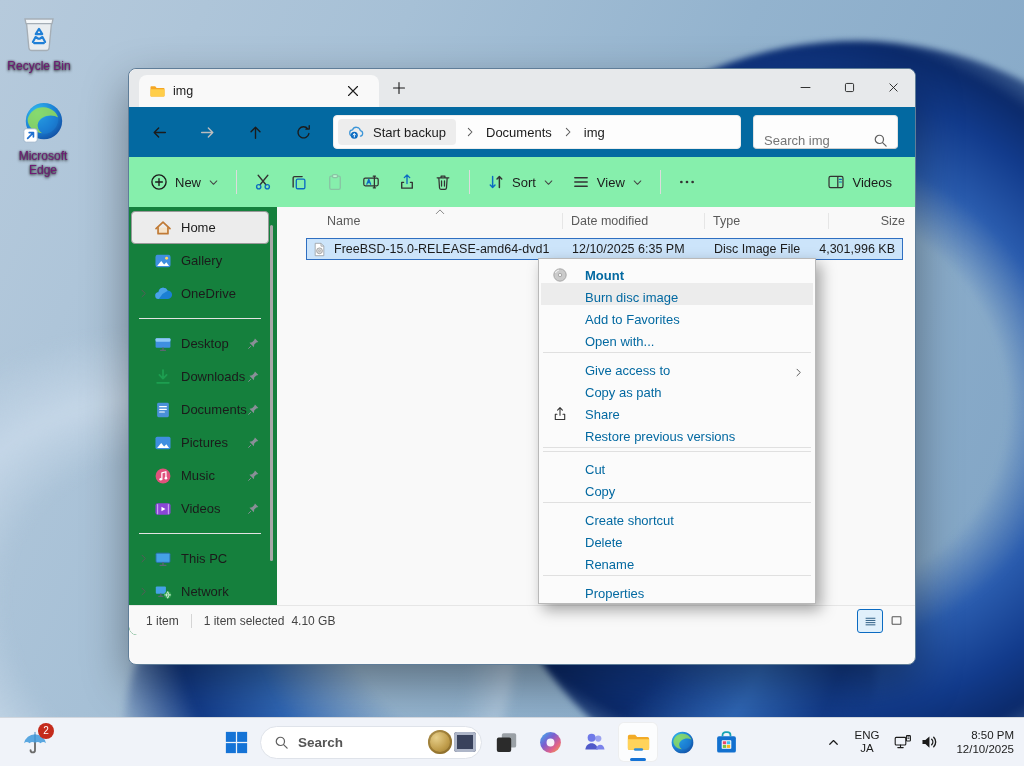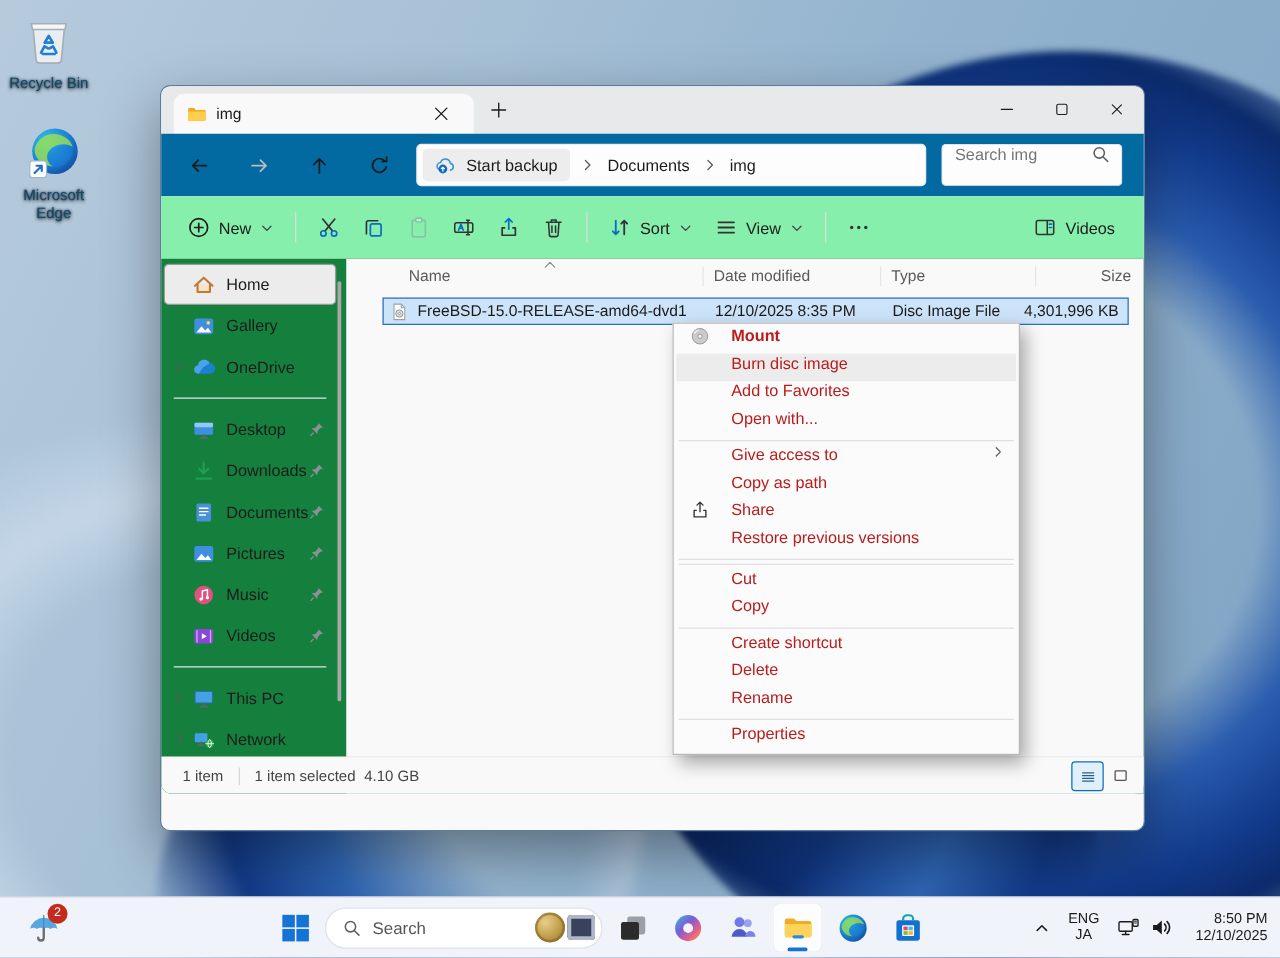--- a/index.html
+++ b/index.html
@@ -15,21 +15,21 @@
     background:linear-gradient(115deg,#b6cadc 0%,#a6c0d6 30%,#93b3ce 55%,#7fa3c4 100%);}
   .bloom{position:absolute;border-radius:50%;}
   .bloom1{left:470px;top:40px;width:760px;height:780px;transform:rotate(18deg);filter:blur(3px);
     background:radial-gradient(ellipse at 42% 48%, rgba(18,60,140,0) 34%, #2a5cae 44%, #123b8c 55%, #0b2a6b 63%, rgba(11,42,107,0) 74%);}
   .bloom2{left:120px;top:420px;width:760px;height:560px;transform:rotate(-12deg);filter:blur(4px);
     background:radial-gradient(ellipse at 55% 30%, rgba(20,70,150,0) 30%, #2f66b4 45%, #123a88 58%, rgba(18,58,136,0) 72%);}
   .bloom3{left:-180px;top:300px;width:700px;height:620px;transform:rotate(20deg);filter:blur(6px);
     background:radial-gradient(ellipse at 60% 50%, rgba(200,218,234,0) 40%, #c4d6e7 52%, rgba(196,214,231,0) 66%);}
 
   
-  .desk-icon{position:absolute;width:70px;text-align:center;color:#0c4a6e;font-size:12px;line-height:14px;
+  .desk-icon{position:absolute;width:70px;text-align:center;color:#701a75;font-size:12px;line-height:14px;
     text-shadow:0 1px 3px rgba(0,0,0,.85),0 0 2px rgba(0,0,0,.6);}
   .desk-icon .glyph{width:46px;height:46px;margin:0 auto 3px;}
 
   
   #window{position:absolute;left:128px;top:68px;width:786px;height:595px;background:#f9f9f9;
     border:1px solid #5f7d98;border-radius:8px;box-shadow:0 18px 45px rgba(0,0,0,.38);overflow:visible;}
   #tabstrip{position:absolute;left:0;top:0;right:0;height:38px;background:#e7e9eb;border-radius:8px 8px 0 0;}
   #tab{position:absolute;left:10px;top:6px;width:240px;height:32px;background:#f9f9f9;border-radius:8px 8px 0 0;
     display:flex;align-items:center;padding:0 10px;box-sizing:border-box;font-size:12.5px;color:#1b1b1b;}
   #tab .ic{width:16px;height:16px;margin-right:8px;}
@@ -43,21 +43,21 @@
   #addressbar{position:absolute;left:0;top:38px;right:0;height:50px;background:#0369a1;}
   .navbtn{position:absolute;top:9px;width:32px;height:32px;border-radius:4px;display:flex;align-items:center;justify-content:center;}
   .navbtn .ic{width:17px;height:17px;}
   #crumb-field{position:absolute;left:204px;top:8px;width:408px;height:34px;background:#fdfdfd;border:1px solid #ececec;
     border-radius:4px;display:flex;align-items:center;box-sizing:border-box;padding:0 4px;font-size:13px;color:#1b1b1b;}
   #backup-pill{display:flex;align-items:center;gap:7px;background:#ededed;border-radius:4px;height:26px;padding:0 10px;margin-right:2px;}
   #backup-pill .ic{width:18px;height:15px;}
   .crumb-sep{width:12px;height:12px;margin:0 6px;}
   .crumb-seg{padding:3px 4px;border-radius:3px;}
   #search-field{position:absolute;right:17px;top:8px;width:145px;height:34px;background:#fdfdfd;border:1px solid #e2e2e2;
-    border-bottom-color:#cfcfcf;border-radius:4px;box-sizing:border-box;display:flex;align-items:flex-start;}
+    border-bottom-color:#cfcfcf;border-radius:4px;box-sizing:border-box;display:flex;align-items:flex-end;}
   #search-field input{border:0;outline:0;background:transparent;flex:1;font:13px "Liberation Sans","DejaVu Sans",sans-serif;
     color:#5f5f5f;padding:0 4px 0 10px;min-width:0;}
   #search-field .ic{width:15px;height:15px;margin-right:9px;}
 
   
   #toolbar{position:absolute;left:0;top:88px;right:0;height:50px;background:#86efac;border-bottom:1px solid #e4e4e4;
     display:flex;align-items:center;}
   .tb-btn{height:34px;border-radius:4px;display:flex;align-items:center;gap:7px;padding:0 9px;font-size:13px;color:#1b1b1b;}
   .tb-icon{width:36px;height:34px;padding:0;justify-content:center;}
   .tb-btn .big{width:18px;height:18px;}
@@ -100,35 +100,35 @@
     border-radius:0 0 8px 8px;display:flex;align-items:center;font-size:12px;color:#444;}
   #statusbar .sdiv{width:1px;height:14px;background:#d5d5d5;margin:0 12px;}
   .view-toggle{width:24px;height:22px;border-radius:3px;display:flex;align-items:center;justify-content:center;}
   .view-toggle .ic{width:13px;height:13px;}
   #vt-list{position:absolute;right:32px;top:3px;border:1px solid #0b6bc2;background:#e0f0fb;}
   #vt-large{position:absolute;right:7px;top:3px;}
 
   
   #ctxmenu{position:absolute;left:538px;top:258px;width:278px;background:#fbfbfb;border:1px solid #b9b9b9;
     box-shadow:5px 6px 14px rgba(0,0,0,.35);padding:2px;box-sizing:border-box;z-index:50;}
-  .menu-item{height:22px;display:flex;align-items:flex-start;font-size:13px;color:#b91c1c;padding:0 4px 0 0;position:relative;}
+  .menu-item{height:22px;display:flex;align-items:flex-end;font-size:13px;color:#0369a1;padding:0 4px 0 0;position:relative;}
   .menu-item.hovered{background:#ececec;}
   .menu-item.bold .menu-label{font-weight:bold;}
   .menu-icon{width:16px;height:16px;margin-left:11px;}
   .menu-label{margin-left:17px;white-space:nowrap;}
   .menu-sub{position:absolute;right:9px;width:11px;height:11px;}
   .menu-sep{height:1px;background:#e0e0e0;margin:3px 2px;}
 
   
   #taskbar{position:absolute;left:0;right:0;bottom:0;height:48px;background:#f0f3f9;border-top:1px solid rgba(120,130,145,.25);}
   #widgets{position:absolute;left:8px;top:2px;width:54px;height:44px;border-radius:6px;display:flex;align-items:center;justify-content:center;}
   #widgets .ic{width:28px;height:28px;}
   #wbadge{position:absolute;left:30px;top:3px;min-width:16px;height:16px;border-radius:8px;background:#c42b1c;color:#fff;
     font-size:10px;line-height:16px;text-align:center;padding:0 3px;box-sizing:border-box;}
-  #tb-center{position:absolute;left:216px;top:0;height:48px;display:flex;align-items:center;gap:4px;}
+  #tb-center{position:absolute;left:216px;top:0;height:48px;display:flex;align-items:center;gap:4px;font-weight:bold;}
   .task-btn{width:40px;height:40px;border-radius:6px;display:flex;align-items:center;justify-content:center;position:relative;}
   .task-btn .ic{width:25px;height:25px;}
   .task-btn.active{background:#fcfdfe;box-shadow:inset 0 0 0 1px rgba(0,0,0,.06);}
   .task-btn.active::after{content:"";position:absolute;bottom:1px;left:50%;transform:translateX(-50%);
     width:16px;height:3px;border-radius:2px;background:#1573d6;}
   #search-pill{width:222px;height:33px;border-radius:17px;background:#ffffff;border:1px solid #dfe3ea;
     display:flex;align-items:center;padding:0 5px 0 13px;box-sizing:border-box;}
   #search-pill .ic{width:15px;height:15px;margin-right:9px;}
   #search-pill .slabel{font-size:13.5px;color:#555;flex:1;}
   .pill-img{width:24px;height:24px;border-radius:50%;margin-left:2px;}
@@ -604,21 +604,21 @@
           <div class="file-row">
             <span class="ic ">
               <svg viewBox="0 0 16 16">
                 <path d="M3.4 1.4h6.2l3 3v10.2H3.4z" fill="#fff" stroke="#9aa0a6" stroke-width="0.9"></path>
                 <path d="M9.6 1.4v3h3" fill="none" stroke="#9aa0a6" stroke-width="0.9"></path>
                 <circle cx="8" cy="9.4" r="3.1" fill="#dcdcdc" stroke="#8f8f8f" stroke-width="0.8"></circle>
                 <circle cx="8" cy="9.4" r="0.9" fill="#fff" stroke="#8f8f8f" stroke-width="0.7"></circle>
               </svg>
             </span>
             <span class="fr-name">FreeBSD-15.0-RELEASE-amd64-dvd1</span>
-            <span class="fr-date">12/10/2025 8:35 PM</span>
+            <span class="fr-date">12/10/2025 6:35 PM</span>
             <span class="fr-type">Disc Image File</span>
             <span class="fr-size">4,301,996 KB</span>
           </div>
         </div>
       <div id="hscroll"></div>
     </div>
 
     <div id="statusbar">
       <span style="margin-left:17px">1 item</span>
       <span class="sdiv"></span>

